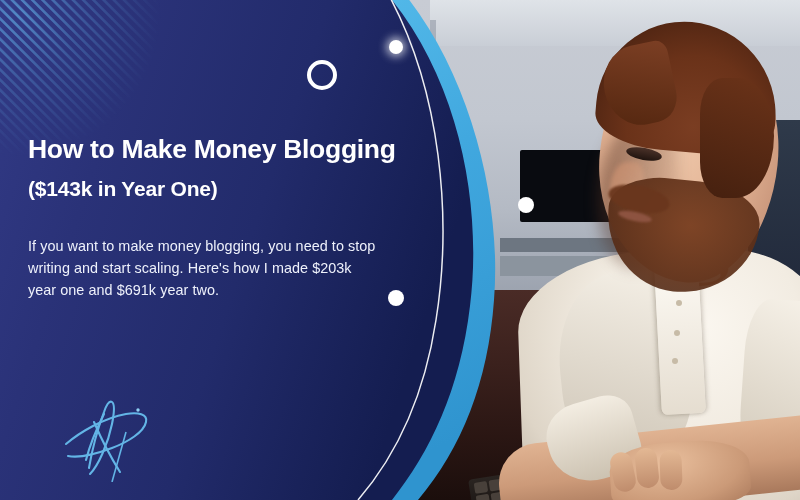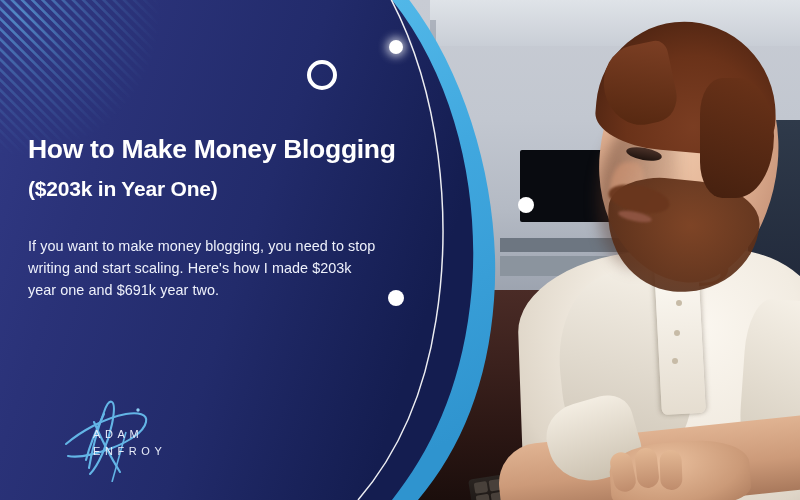--- a/index.html
+++ b/index.html
@@ -475,35 +475,31 @@
              C 424 398, 396 456, 358 500" fill="none" stroke="#ffffff" stroke-width="1.5" opacity="0.92"></path>
   </svg>
 
   <div class="ring"></div>
   <div class="dot dot-a"></div>
   <div class="dot dot-b"></div>
   <div class="dot dot-c"></div>
 
   <div class="content">
     <div class="title">How to Make Money Blogging</div>
-    <div class="subtitle">($203k in Year One)</div>
+    <div class="subtitle">($143k in Year One)</div>
     <div class="body-copy">If you want to make money blogging, you need to stop writing and start scaling. Here's how I made $203k year one and $691k year two.</div>
 
     <svg class="logo" viewBox="0 0 180 90">
       <g stroke="#63b5e6" stroke-width="2.1" fill="none" stroke-linecap="round">
 
         <path d="M47 76 C 50 58, 56 36, 62 20 C 64 14, 67 8, 70 10
                  C 73 12, 72 22, 70 32 C 66 52, 56 74, 48 82"></path>
         <path d="M24 52 C 38 40, 62 26, 84 22 C 96 20, 106 22, 104 30
                  C 102 40, 86 50, 70 56 C 54 62, 36 66, 26 64"></path>
         <path d="M52 30 C 58 44, 68 64, 78 80"></path>
         <path d="M62 22 C 56 34, 48 52, 44 68"></path>
       </g>
       <circle cx="96" cy="18" r="1.7" fill="#8fd0f2"></circle>
       <path d="M84 40 L 70 90" stroke="#63b5e6" stroke-width="1.6" fill="none"></path>
     </svg>
-    <div class="logo-text">
-      <div>ADAM</div>
-      <div>ENFROY</div>
-    </div>
   </div>
 
 </div>
 
 </body></html>

